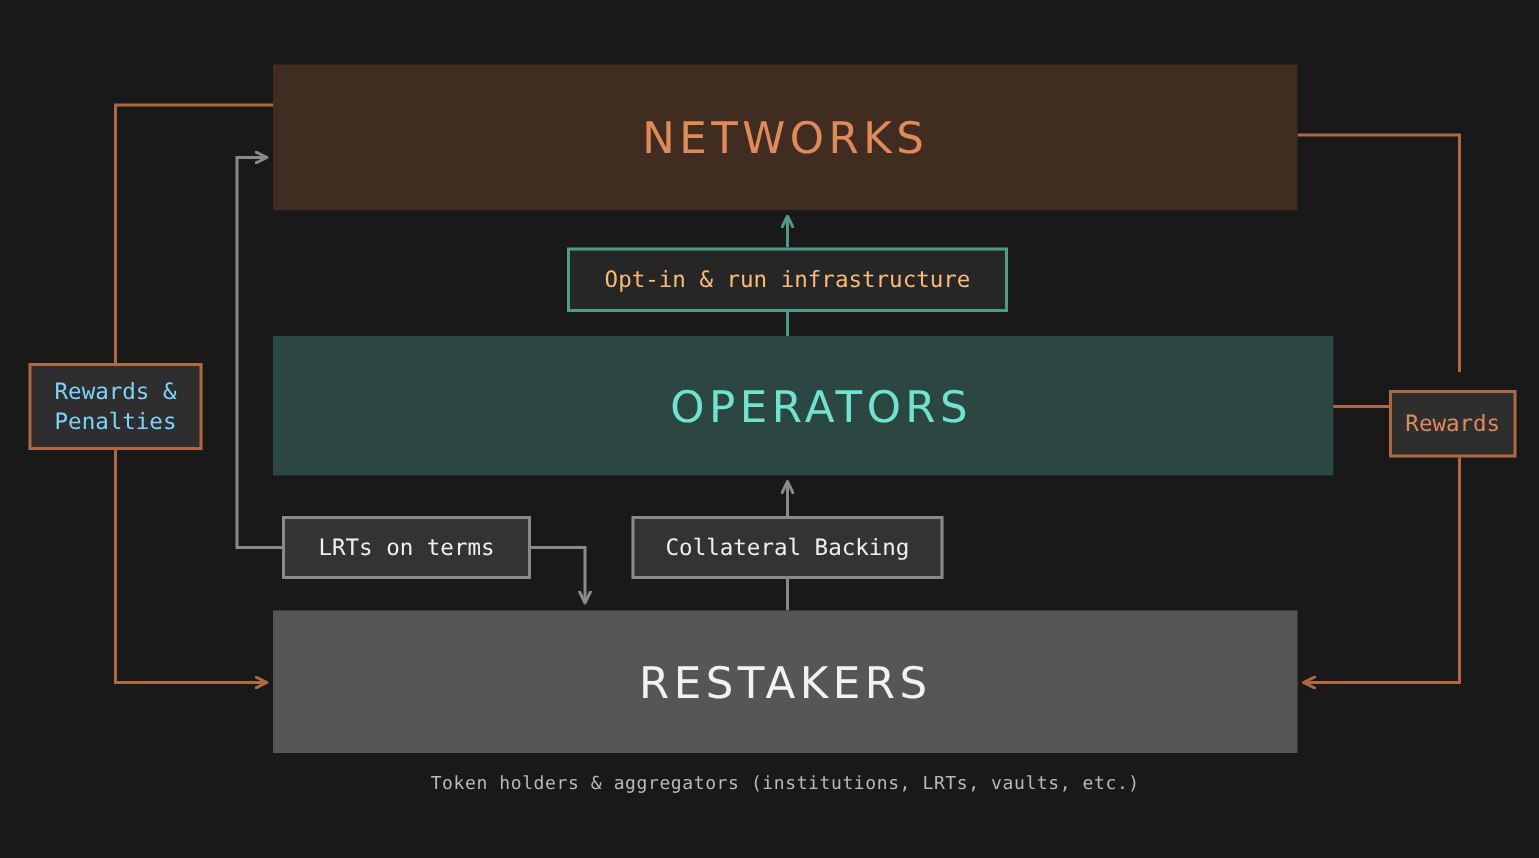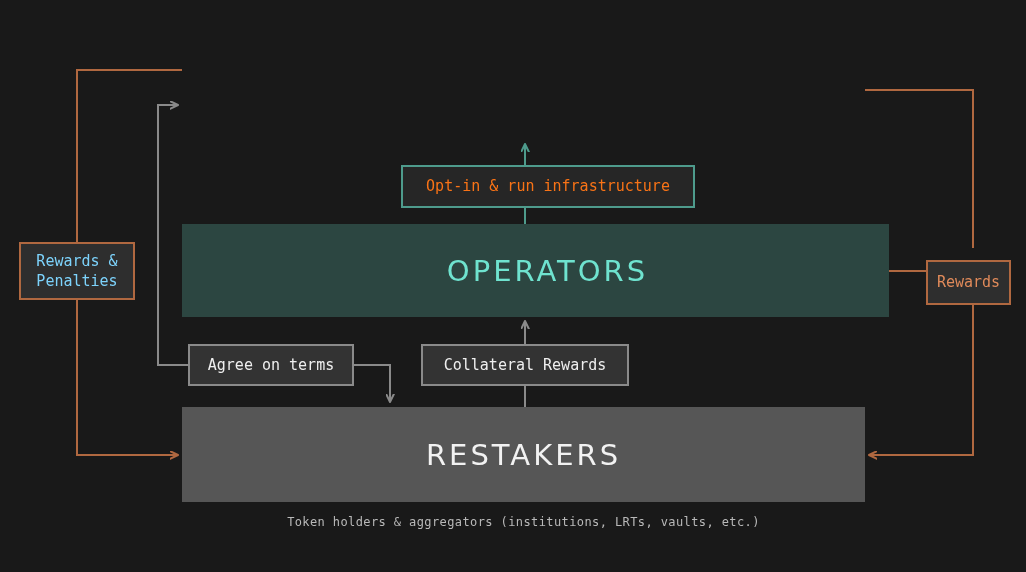--- a/index.html
+++ b/index.html
@@ -65,22 +65,21 @@
     font-size: 15px;
     line-height: 1.35;
     border-width: 2px;
     border-style: solid;
     white-space: pre-line;
   }
   .chip-optin {
     left: 378px; top: 165px; width: 294px; height: 43px;
     background: #262626;
     border-color: #4e9b8c;
-    color: #f97316;
-    margin-left: 23px;
+    color: #fdba74;
   }
   .chip-agree {
     left: 188px; top: 344px; width: 166px; height: 42px;
     background: #333333;
     border-color: #8a8a8a;
     color: #efefef;
   }
   .chip-collateral {
     left: 421px; top: 344px; width: 208px; height: 42px;
     background: #333333;
@@ -146,34 +145,37 @@
 
     <path d="M77,300 L77,455 L177,455" fill="none" stroke="#b06840" stroke-width="2" marker-end="url(#ah-orange)"></path>
 
     <path d="M865,90 L973,90 L973,248" fill="none" stroke="#b06840" stroke-width="2"></path>
 
     <line x1="926" y1="271" x2="870" y2="271" stroke="#b06840" stroke-width="2" marker-end="url(#ah-orange)"></line>
 
     <path d="M973,293 L973,455 L870,455" fill="none" stroke="#b06840" stroke-width="2" marker-end="url(#ah-orange)"></path>
   </svg>
 
+  <div class="band band-networks">
+    <span>NETWORKS</span>
+  </div>
 
   <div class="band band-operators">
     <span>OPERATORS</span>
   </div>
 
   <div class="band band-restakers">
     <span>RESTAKERS</span>
   </div>
 
   <div class="chip chip-optin">Opt-in &amp; run infrastructure</div>
 
-  <div class="chip chip-agree">Agree on terms</div>
+  <div class="chip chip-agree">LRTs on terms</div>
 
-  <div class="chip chip-collateral">Collateral Rewards</div>
+  <div class="chip chip-collateral">Collateral Backing</div>
 
   <div class="chip chip-rewpen">Rewards &amp;
 Penalties</div>
 
   <div class="chip chip-rewards">Rewards</div>
 
   <div class="caption">Token holders &amp; aggregators (institutions, LRTs, vaults, etc.)</div>
 
 </div>
 

